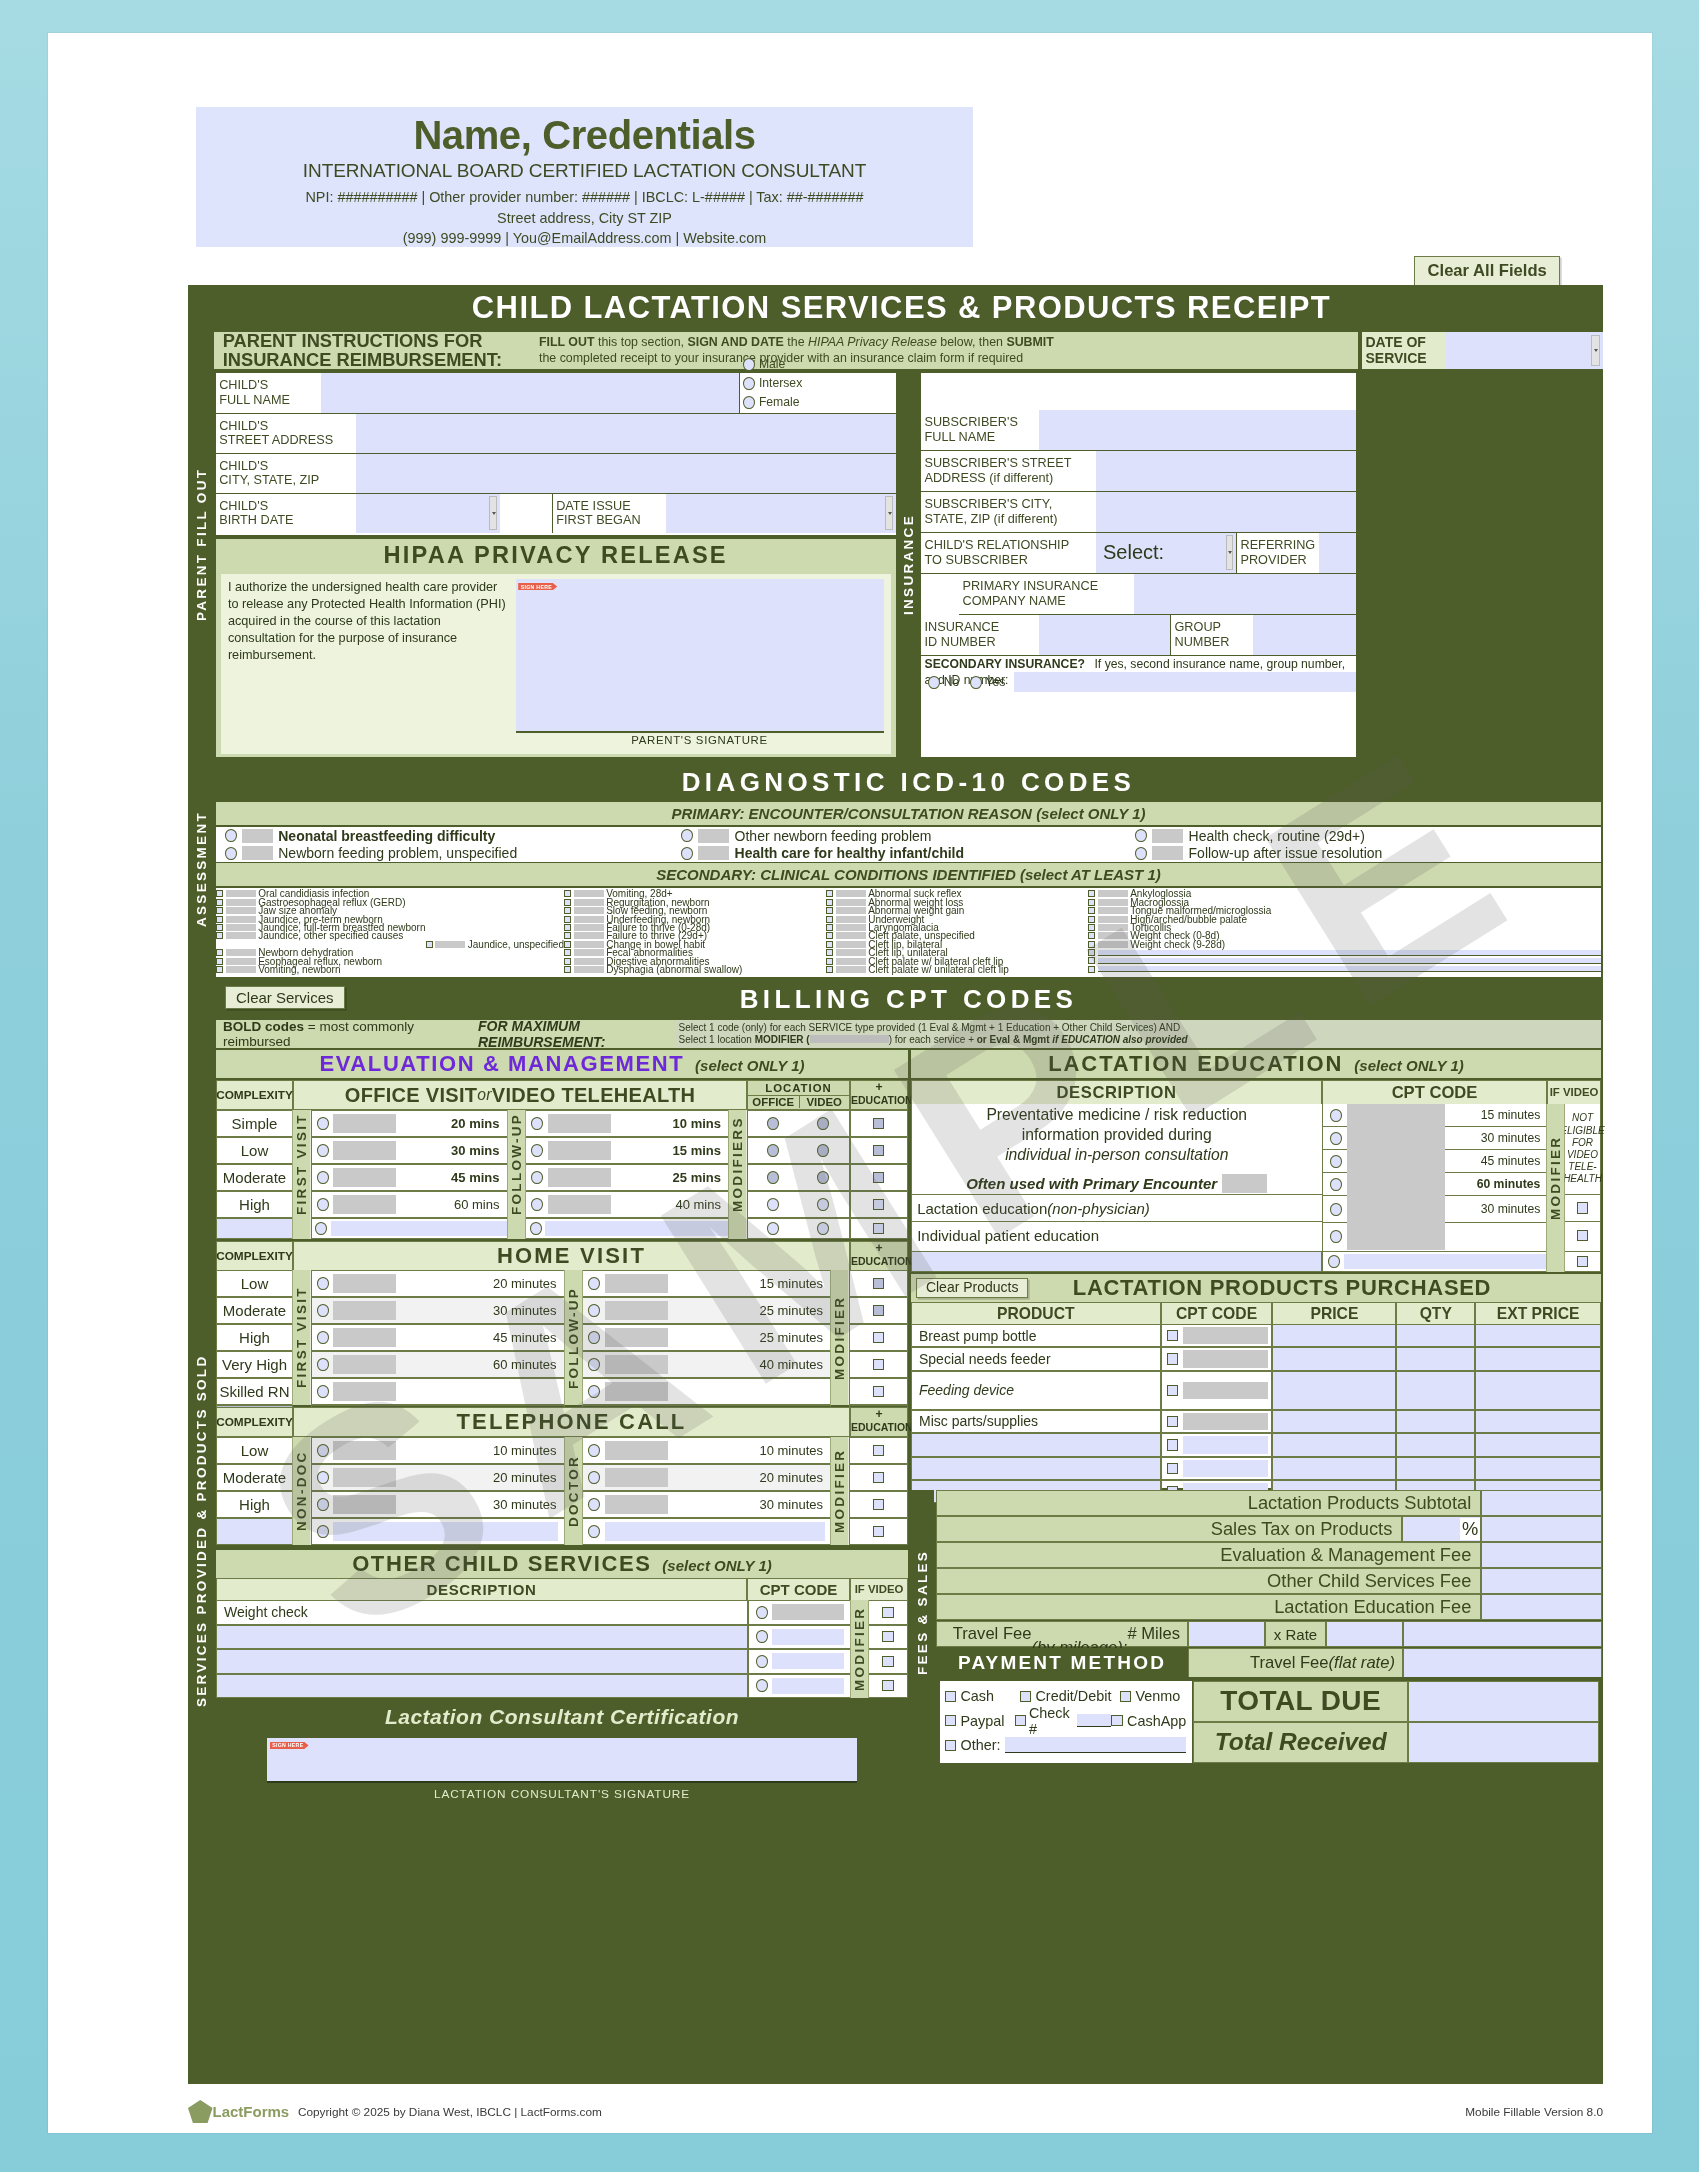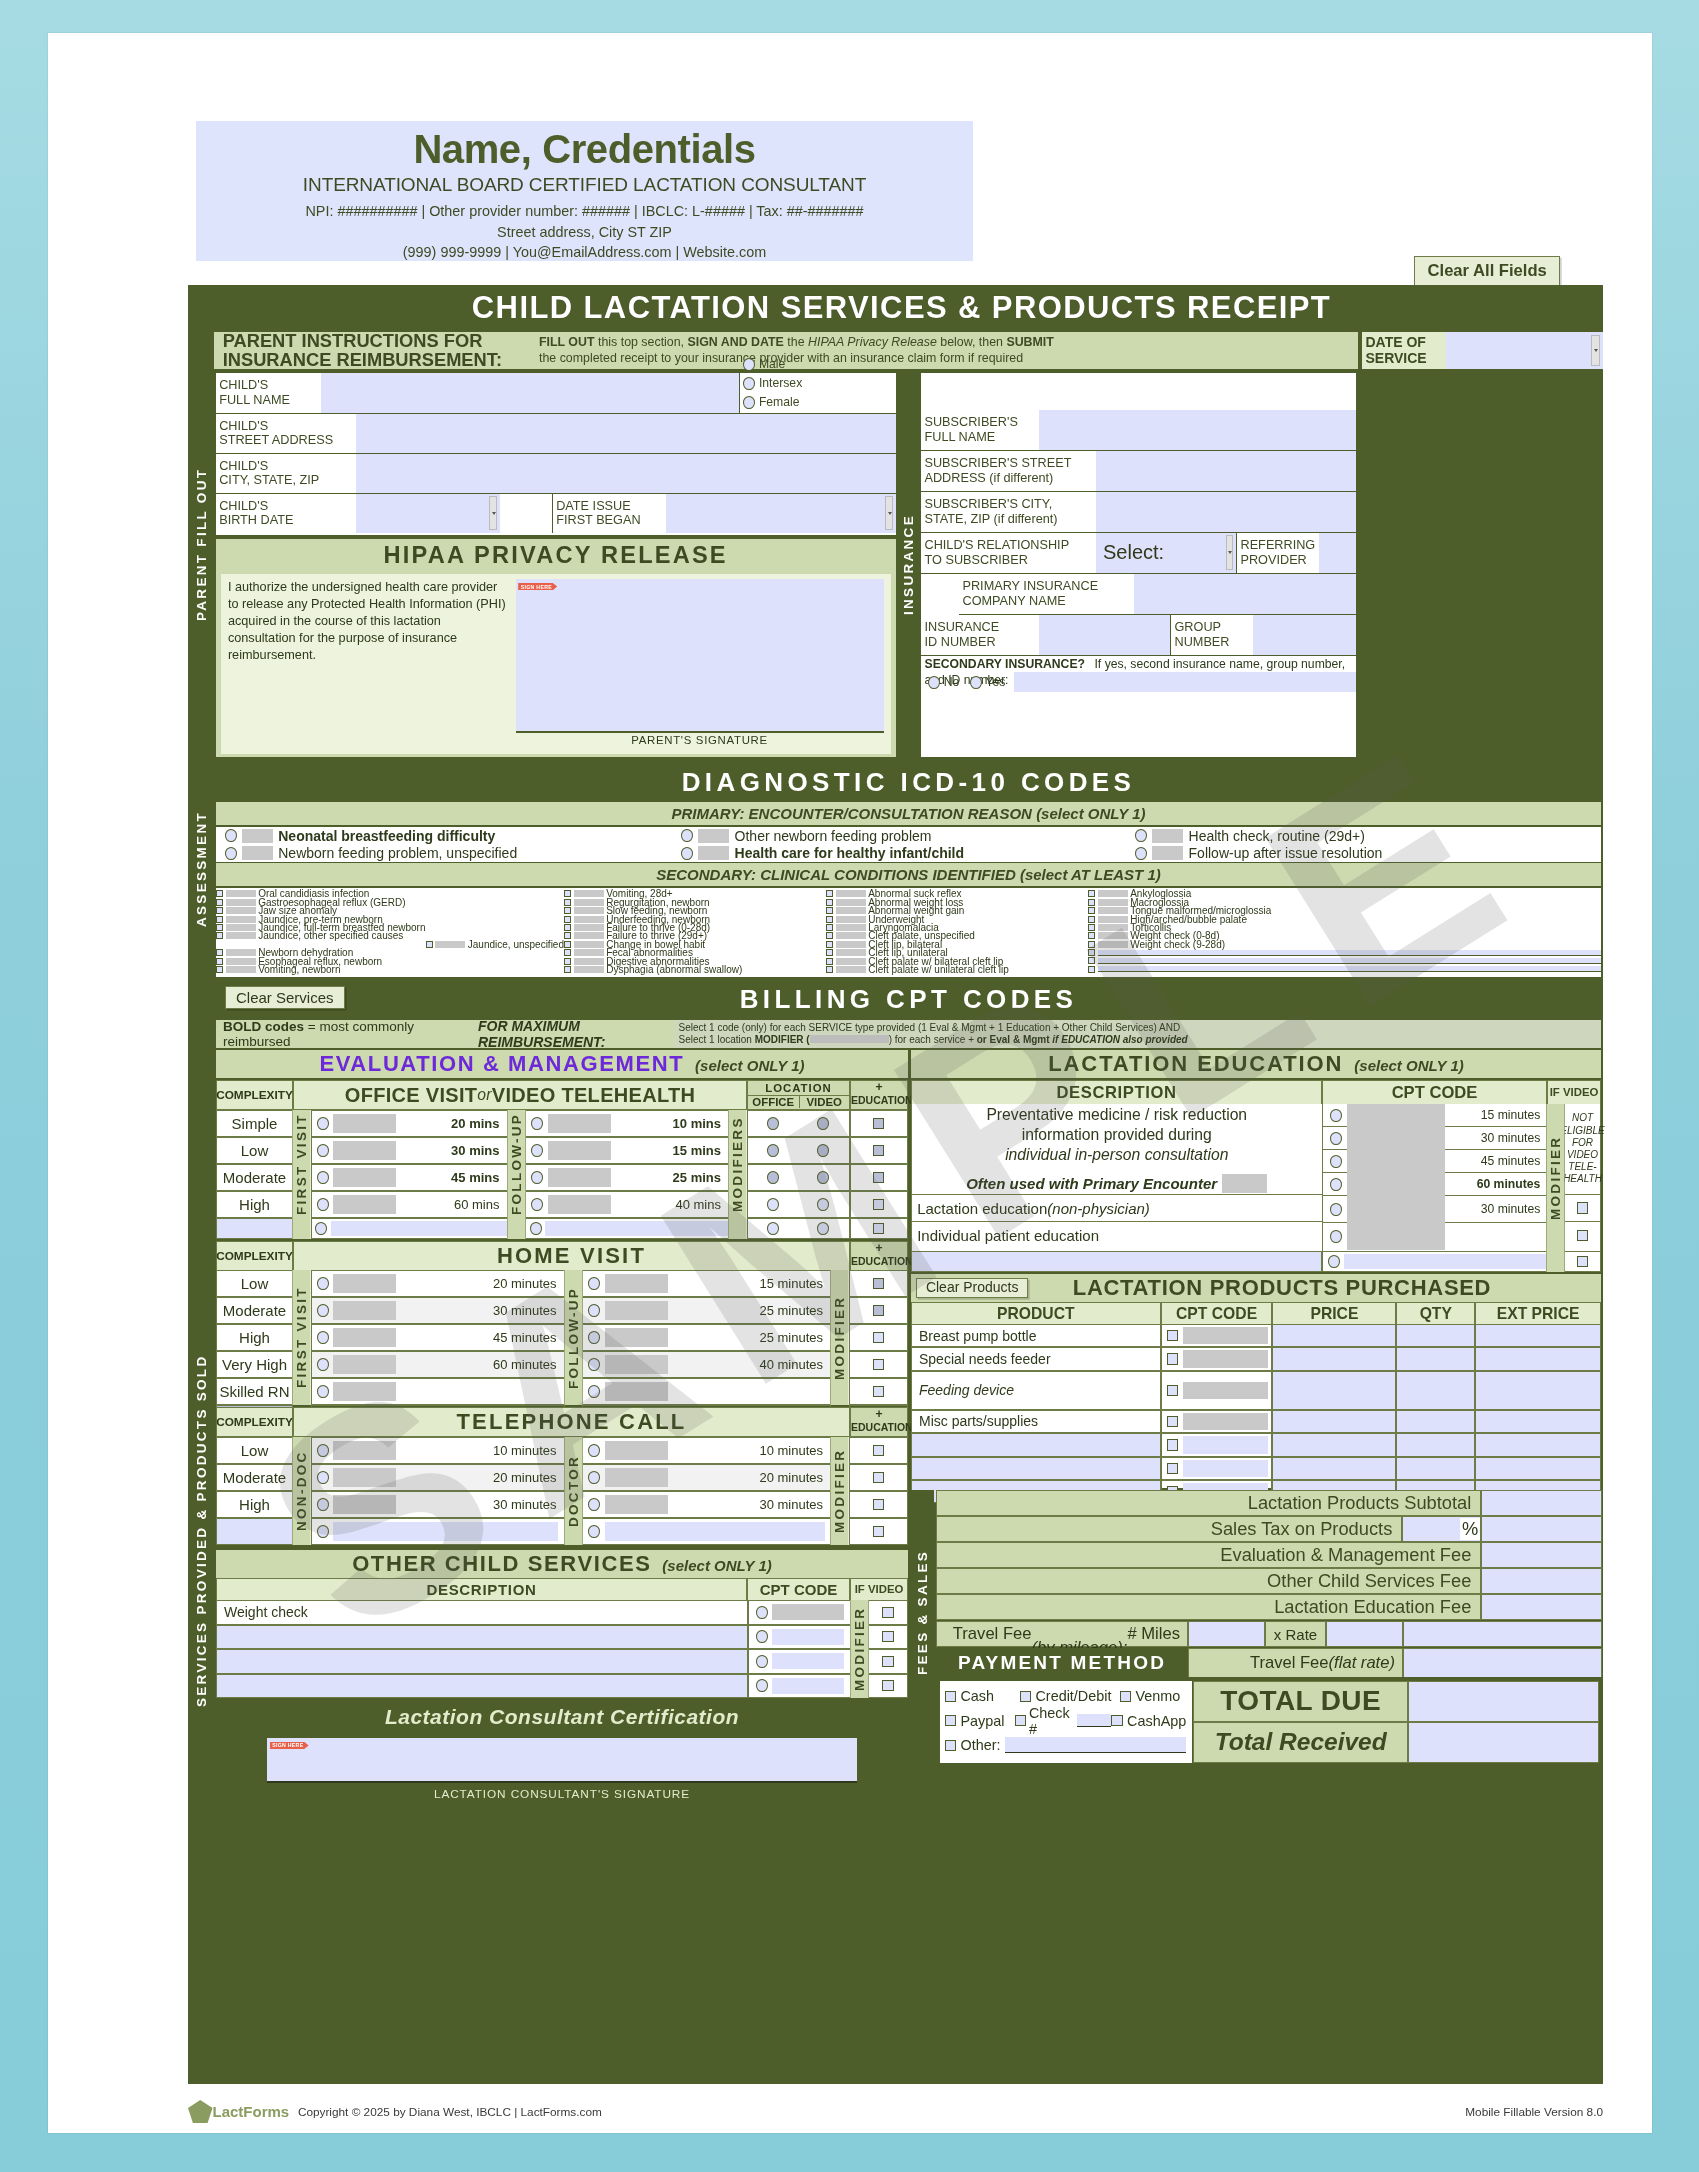--- a/index.html
+++ b/index.html
@@ -18,21 +18,21 @@
     position:absolute; left:48px; top:33px; width:1604px; height:2100px;
     background:#fff; z-index:1; box-shadow:0 0 0 0.9px rgba(0,0,0,.04);
   }
 
   
   :root{}
   .gray{ background:#c9c9c9; }
 
   
   .letterhead{
-    position:absolute; left:148px; top:88px; width:777px; height:140px;
+    position:absolute; left:148px; top:74px; width:777px; height:140px;
     background:#dfe4fd; text-align:center; padding-top:5.2px;
   }
   .lh-name{ font-size:40px; font-weight:bold; color:#4e5e2a; letter-spacing:-0.4px;
     font-family:"Liberation Sans", sans-serif; line-height:1.15; }
   .lh-sub{ font-size:19px; color:#3d4a22; letter-spacing:-0.1px; margin-top:1.7px; }
   .lh-line{ font-size:14.4px; color:#3d4a22; line-height:1.42; }
 
   
   .clear-all{
     position:absolute; right:92px; top:223px;

